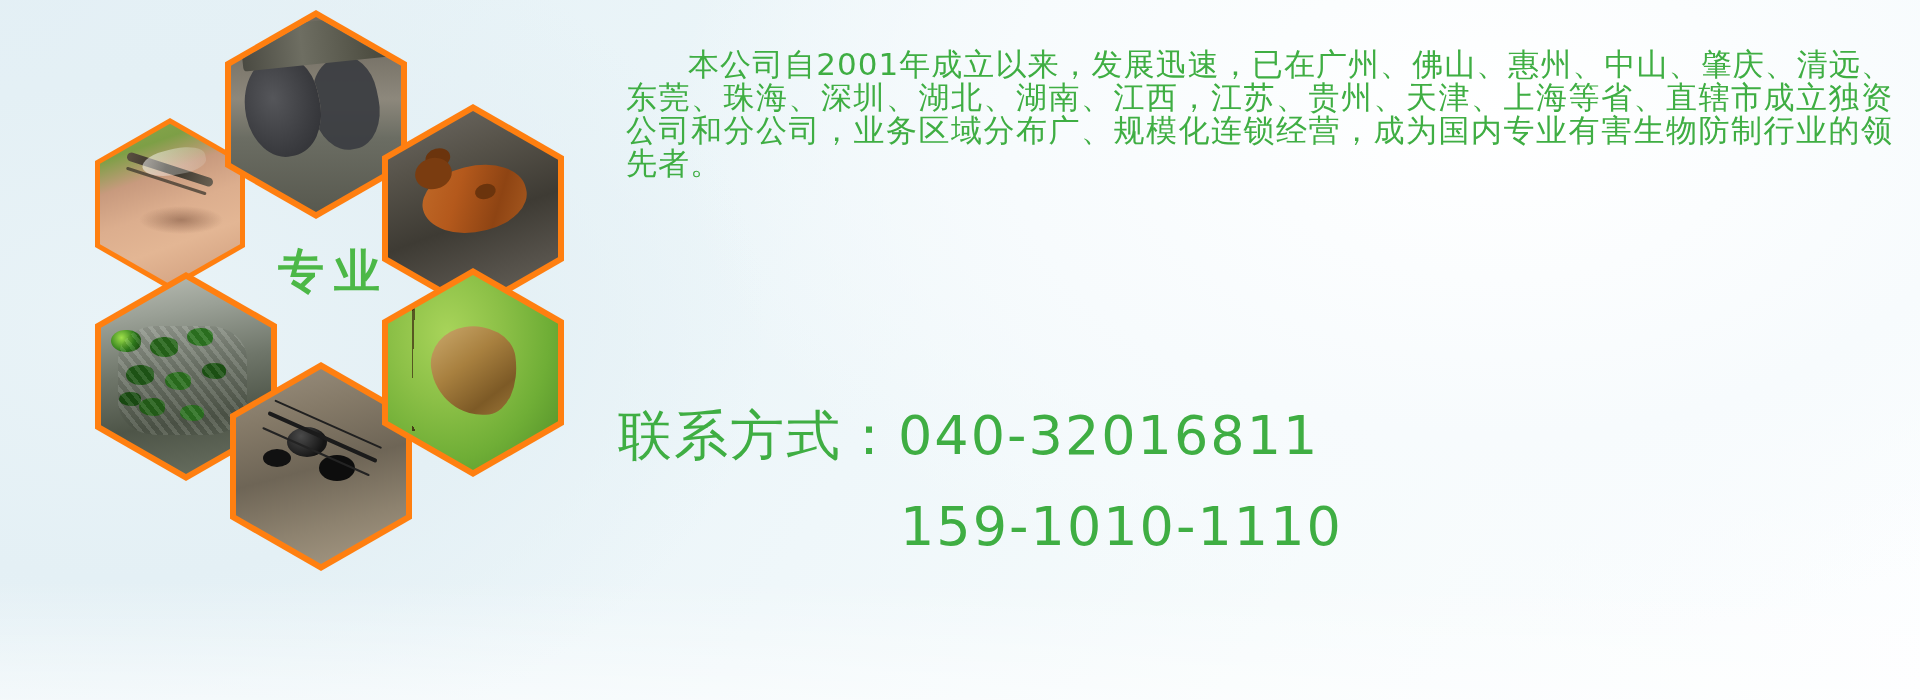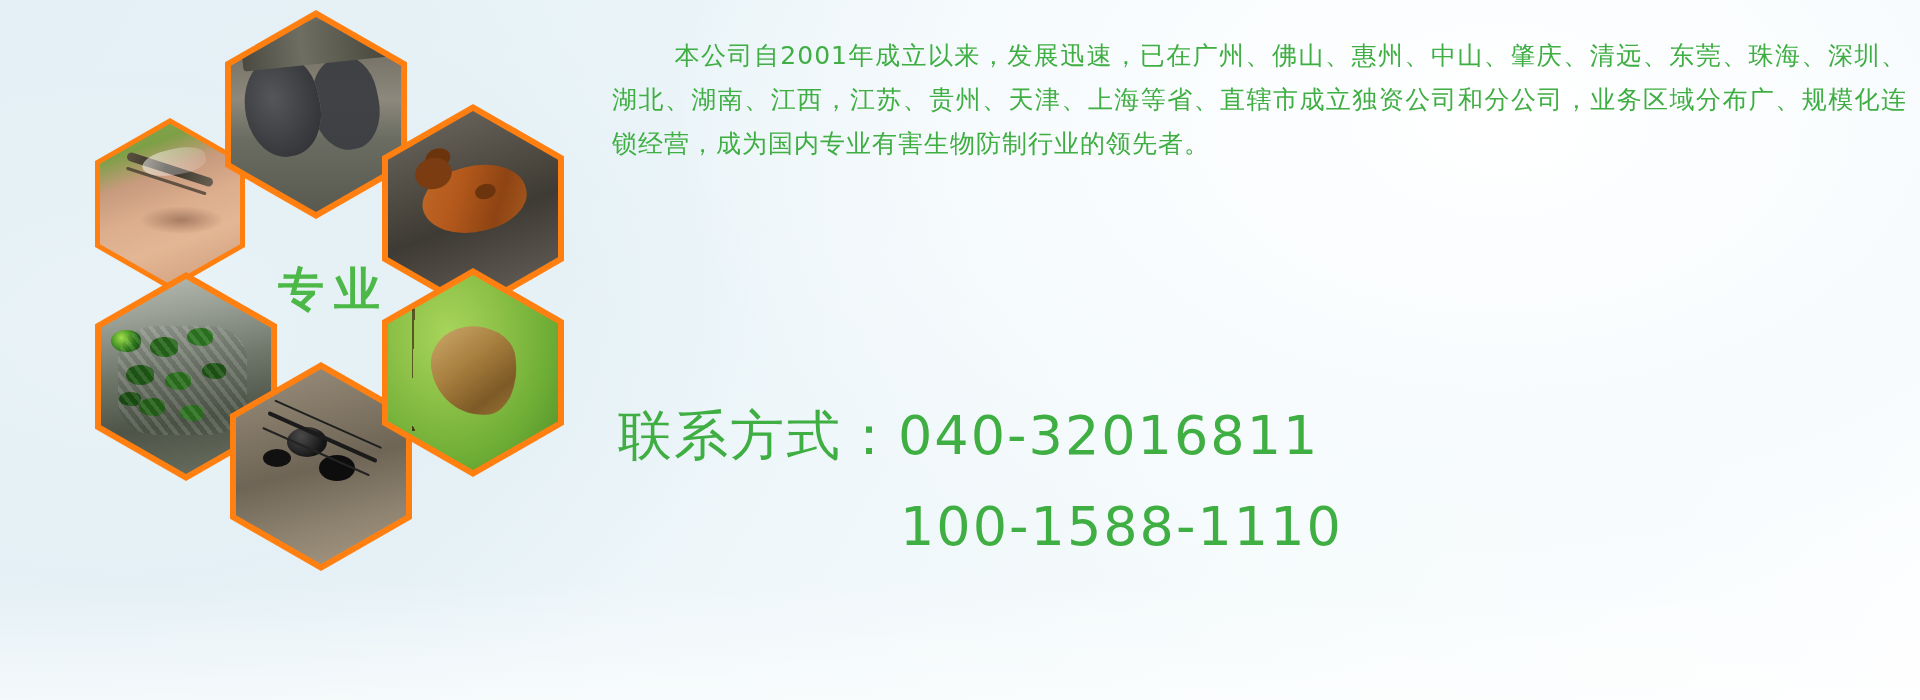--- a/index.html
+++ b/index.html
@@ -155,21 +155,21 @@
     color:#4cb847;font-size:46px;font-weight:bold;letter-spacing:10px;
     text-indent:10px;line-height:1;
     font-family:"DejaVu Sans","Liberation Sans",sans-serif;
   }
 
   
   .copy{
     position:absolute;left:612px;top:34px;width:1295px;
   }
   .copy p{
-    margin:0;color:#3fae43;font-size:25px;line-height:44px;
+    margin:14px;color:#3fae43;font-size:31px;line-height:33px;
     letter-spacing:1px;text-align:justify;
     font-family:"DejaVu Sans","Liberation Sans",sans-serif;
   }
   .copy p .indent{display:inline-block;width:62px;}
 
   .contact{position:absolute;left:618px;top:400px;}
   .contact .line1{
     color:#3fae43;font-size:54px;letter-spacing:2px;white-space:nowrap;
     font-family:"DejaVu Sans","Liberation Sans",sans-serif;
   }
@@ -215,30 +215,30 @@
           <div class="ph ph-ant"></div>
         </div>
     </div>
 
     <div class="hex big" style="left:287px;top:258px;">
       <div class="inner">
           <div class="ph ph-bug"></div>
         </div>
     </div>
 
-    <div class="hex center big" style="left:143px;top:174px;">
+    <div class="hex center big" style="left:143px;top:156px;">
       <div class="center-label">
         <span>专业</span>
       </div>
     </div>
 
   </div>
 
   <div class="copy">
     <p><span class="indent"></span><span>本公司自2001年成立以来，发展迅速，已在广州、佛山、惠州、中山、肇庆、清远、东莞、珠海、深圳、湖北、湖南、江西，江苏、贵州、天津、上海等省、直辖市成立独资公司和分公司，业务区域分布广、规模化连锁经营，成为国内专业有害生物防制行业的领先者。</span></p>
   </div>
 
   <div class="contact">
     <div class="line1">联系方式：040-32016811</div>
-    <div class="line2">100-1588-1110</div>
+    <div class="line2">159-1010-1110</div>
   </div>
 
 </div>
 
 </body></html>

